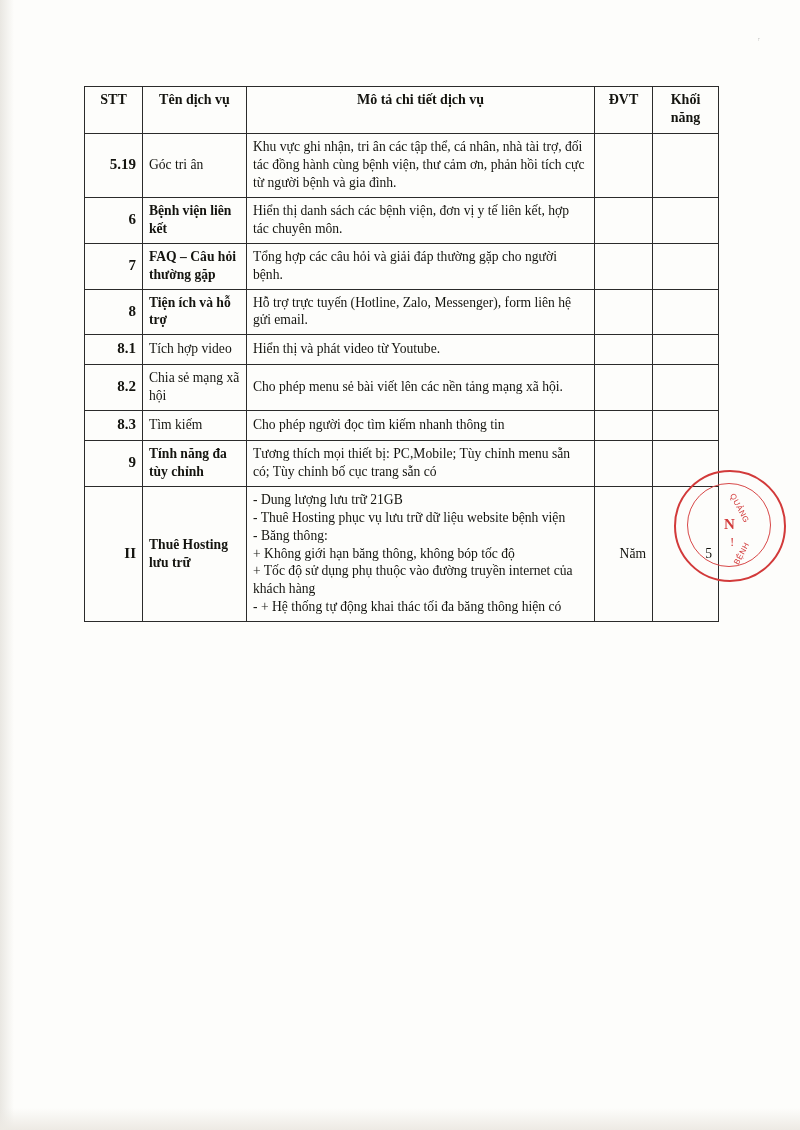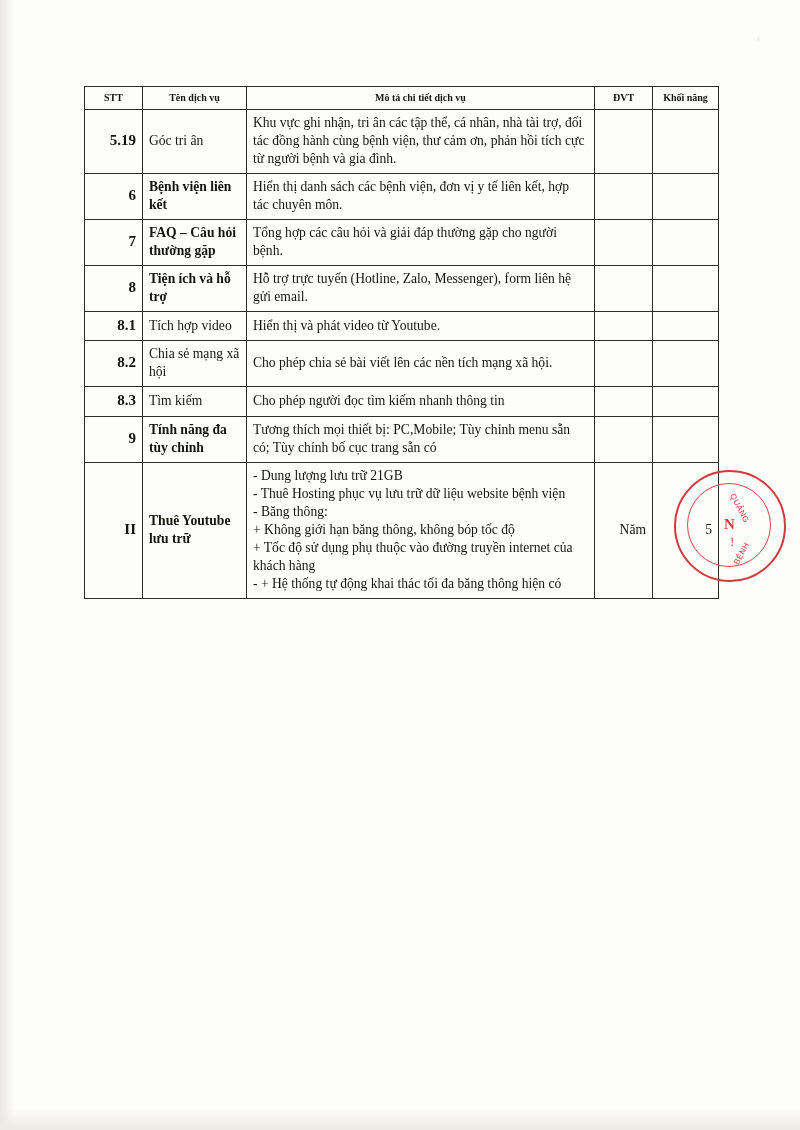--- a/index.html
+++ b/index.html
@@ -51,21 +51,21 @@
     padding: 4px 6px 5px 6px;
     vertical-align: top;
     color: #14140f;
   }
 
   thead th {
     text-align: center;
     vertical-align: middle;
     font-weight: bold;
     padding: 7px 4px;
-    font-size: 10px;
+    font-size: 14px;
   }
 
   .col-stt { width: 58px; }
   .col-name { width: 104px; }
   .col-desc { width: 348px; }
   .col-dvt { width: 58px; }
   .col-qty { width: 66px; }
 
   td.c-stt {
     text-align: right;
@@ -232,41 +232,41 @@
         <tr>
           <td class="c-stt">8.1</td>
           <td class="c-name plain">Tích hợp video</td>
           <td class="c-desc multiline mid">Hiển thị và phát video từ Youtube.</td>
           <td class="c-dvt"></td>
           <td class="c-qty"></td>
         </tr>
         <tr>
           <td class="c-stt">8.2</td>
           <td class="c-name plain">Chia sẻ mạng xã hội</td>
-          <td class="c-desc multiline mid">Cho phép chia sẻ bài viết lên các nền tích mạng xã hội.</td>
+          <td class="c-desc multiline mid">Cho phép menu sẻ bài viết lên các nền tảng mạng xã hội.</td>
           <td class="c-dvt"></td>
           <td class="c-qty"></td>
         </tr>
         <tr>
           <td class="c-stt">8.3</td>
           <td class="c-name plain">Tìm kiếm</td>
           <td class="c-desc multiline mid">Cho phép người đọc tìm kiếm nhanh thông tin</td>
           <td class="c-dvt"></td>
           <td class="c-qty"></td>
         </tr>
         <tr>
           <td class="c-stt">9</td>
           <td class="c-name">Tính năng đa tùy chỉnh</td>
           <td class="c-desc multiline mid">Tương thích mọi thiết bị: PC,Mobile; Tùy chỉnh menu sẵn có; Tùy chỉnh bố cục trang sẵn có</td>
           <td class="c-dvt"></td>
           <td class="c-qty"></td>
         </tr>
         <tr>
           <td class="c-stt">II</td>
-          <td class="c-name">Thuê Youtube lưu trữ</td>
+          <td class="c-name">Thuê Hosting lưu trữ</td>
           <td class="c-desc multiline">- Dung lượng lưu trữ 21GB
 - Thuê Hosting phục vụ lưu trữ dữ liệu website bệnh viện
 - Băng thông:
 + Không giới hạn băng thông, không bóp tốc độ
 + Tốc độ sử dụng phụ thuộc vào đường truyền internet của khách hàng
 - + Hệ thống tự động khai thác tối đa băng thông hiện có</td>
           <td class="c-dvt">Năm</td>
           <td class="c-qty">5</td>
         </tr>
       </tbody>

